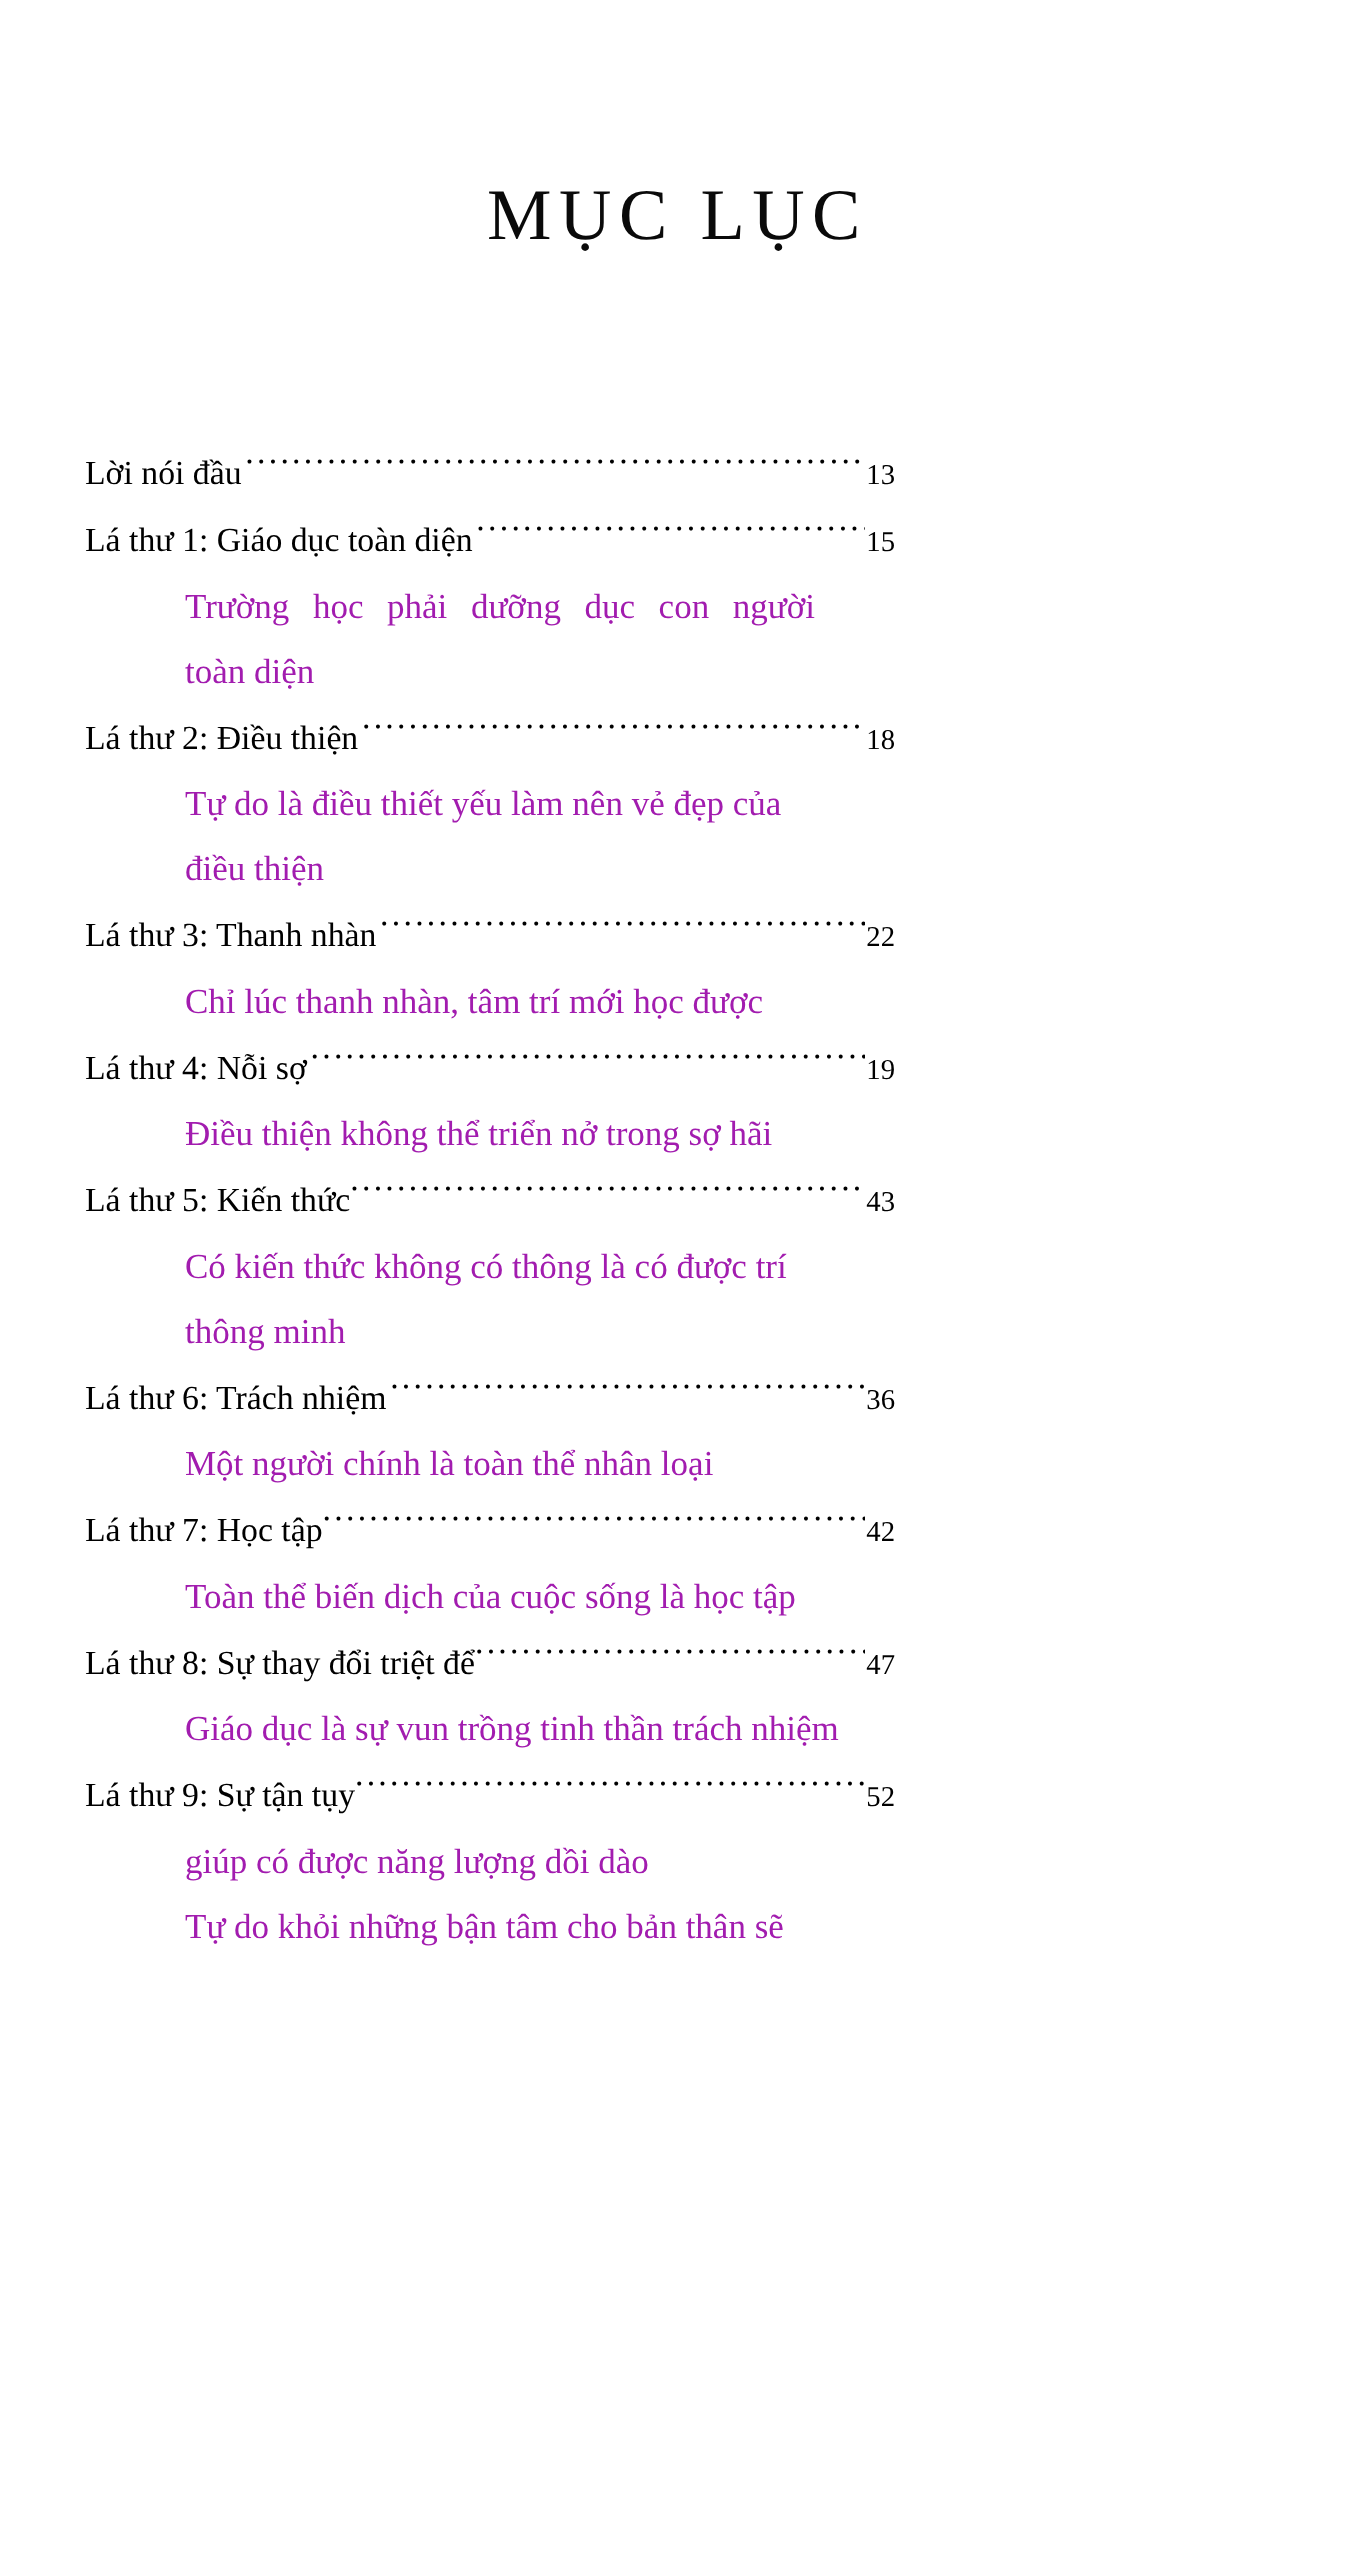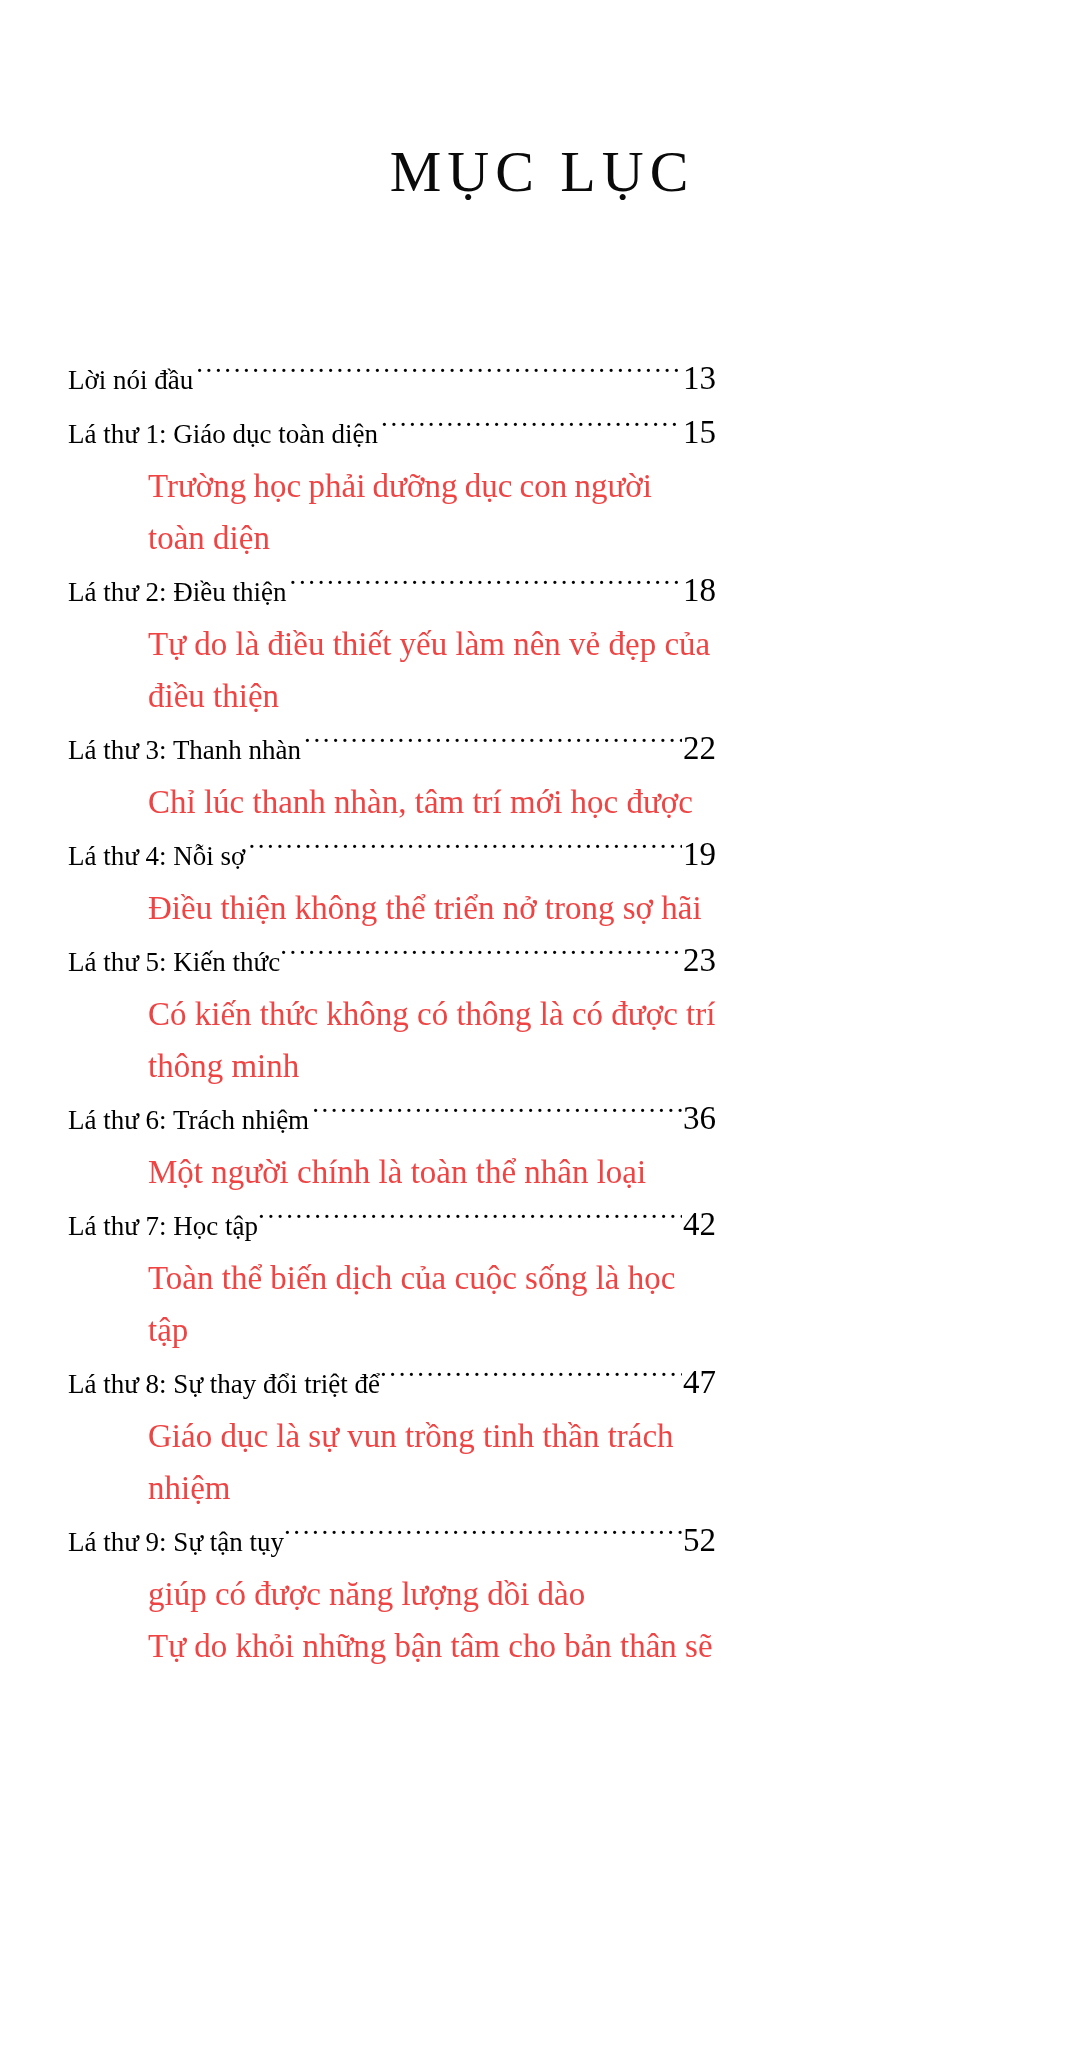--- a/index.html
+++ b/index.html
@@ -66,32 +66,32 @@
     position: absolute;
     left: 0;
     bottom: 0;
     letter-spacing: 2.6px;
     font-size: 27px;
     color: #000;
   }
   .entry-page {
     flex: 0 0 auto;
     text-align: right;
-    font-size: 33px;
+    font-size: 23px;
   }
   
   .entry.tight .entry-label { padding-right: 0; }
   .entry.tight .entry-leader { margin-left: 0; }
 
   
   .sub {
-    font-size: 33px;
+    font-size: 28px;
     line-height: 52px;
     padding-left: 80px;
-    color: #ef4444;
+    color: #a21caf;
   }
   .sub-line { display: block; }
   
   .sub-line.justify {
     display: flex;
     justify-content: space-between;
     width: 504px;
   }
   .sub-line.justify > span { display: inline-block; }
 </style>
@@ -150,21 +150,21 @@
         <span class="entry-label">Lá thư 4: Nỗi sợ</span>
         <span class="entry-leader"></span>
         <span class="entry-page">19</span>
       </div>
       <div class="sub">
         <div class="sub-line">Điều thiện không thể triển nở trong sợ hãi</div>
       </div>
       <div class="entry tight">
         <span class="entry-label">Lá thư 5: Kiến thức</span>
         <span class="entry-leader"></span>
-        <span class="entry-page">23</span>
+        <span class="entry-page">43</span>
       </div>
       <div class="sub">
         <div class="sub-line">Có kiến thức không có thông là có được trí</div>
       </div>
       <div class="sub">
         <div class="sub-line">thông minh</div>
       </div>
       <div class="entry">
         <span class="entry-label">Lá thư 6: Trách nhiệm</span>
         <span class="entry-leader"></span>

